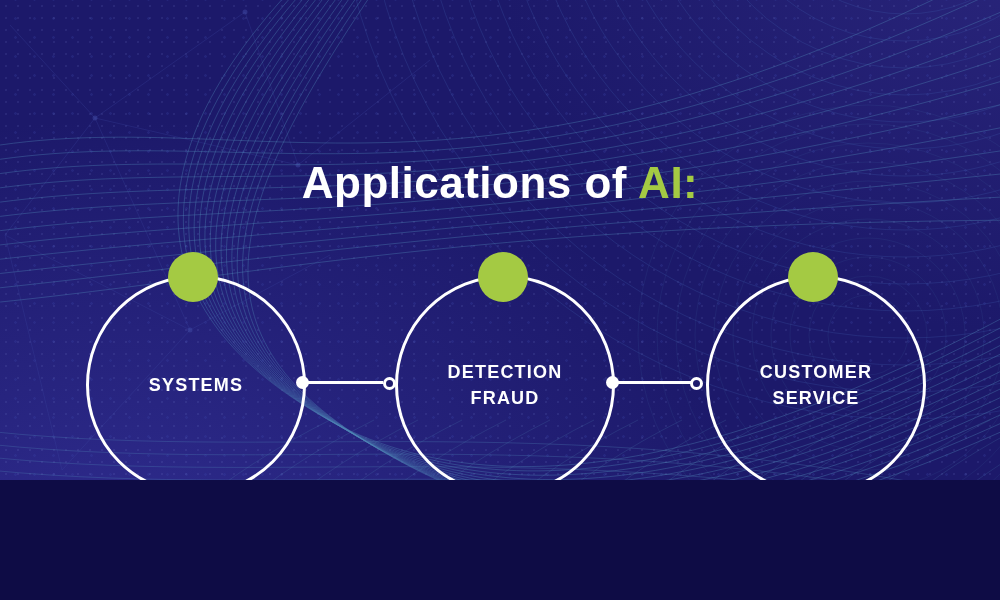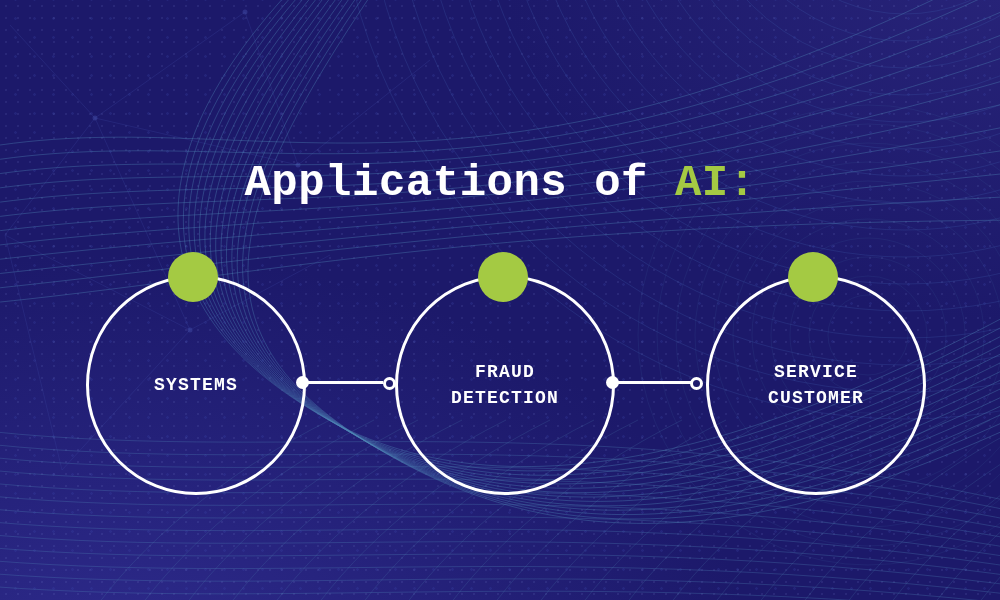--- a/index.html
+++ b/index.html
@@ -1,20 +1,20 @@
 <!DOCTYPE html>
 <html><head>
 <meta charset="utf-8">
 <style>
   html,body{margin:0;padding:0;background:#0e0c45;}
   .stage{
     position:relative;
-    width:1000px;height:600px;
+    width:1000px;height:480px;
     overflow:hidden;
-    font-family:Liberation Mono, monospace;
+    font-family:Liberation Sans, sans-serif;
     background:
       radial-gradient(1150px 760px at 12% 112%, rgba(49,46,146,.85) 0%, rgba(49,46,146,0) 55%),
       radial-gradient(900px 620px at 104% -8%, rgba(42,38,124,.9) 0%, rgba(42,38,124,0) 60%),
       #1c196a;
   }
   
   .texture{
     position:absolute;inset:0;
     background-image:
       radial-gradient(rgba(120,130,210,.14) 1px, transparent 1.5px),
@@ -182,32 +182,32 @@
   <div>
     <div class="c-line" style="left:303px;top:381px;width:80px"></div>
     <div class="c-dot" style="left:296px;top:376px"></div>
     <div class="c-ring" style="left:383px;top:377px"></div>
   </div>
 
   <div>
     <div class="circle" style="left:395px;top:275px"></div>
     <div class="bullet" style="left:478px;top:252px"></div>
     <div class="label" style="left:505px;top:385px">
+      <div>DETECTION</div>
       <div>FRAUD</div>
-      <div>DETECTION</div>
     </div>
   </div>
 
   <div>
     <div class="c-line" style="left:613px;top:381px;width:78px"></div>
     <div class="c-dot" style="left:606px;top:376px"></div>
     <div class="c-ring" style="left:690px;top:377px"></div>
   </div>
 
   <div>
     <div class="circle" style="left:706px;top:275px"></div>
     <div class="bullet" style="left:788px;top:252px"></div>
     <div class="label" style="left:816px;top:385px">
+      <div>CUSTOMER</div>
       <div>SERVICE</div>
-      <div>CUSTOMER</div>
     </div>
   </div>
 </div>
 
 </body></html>

